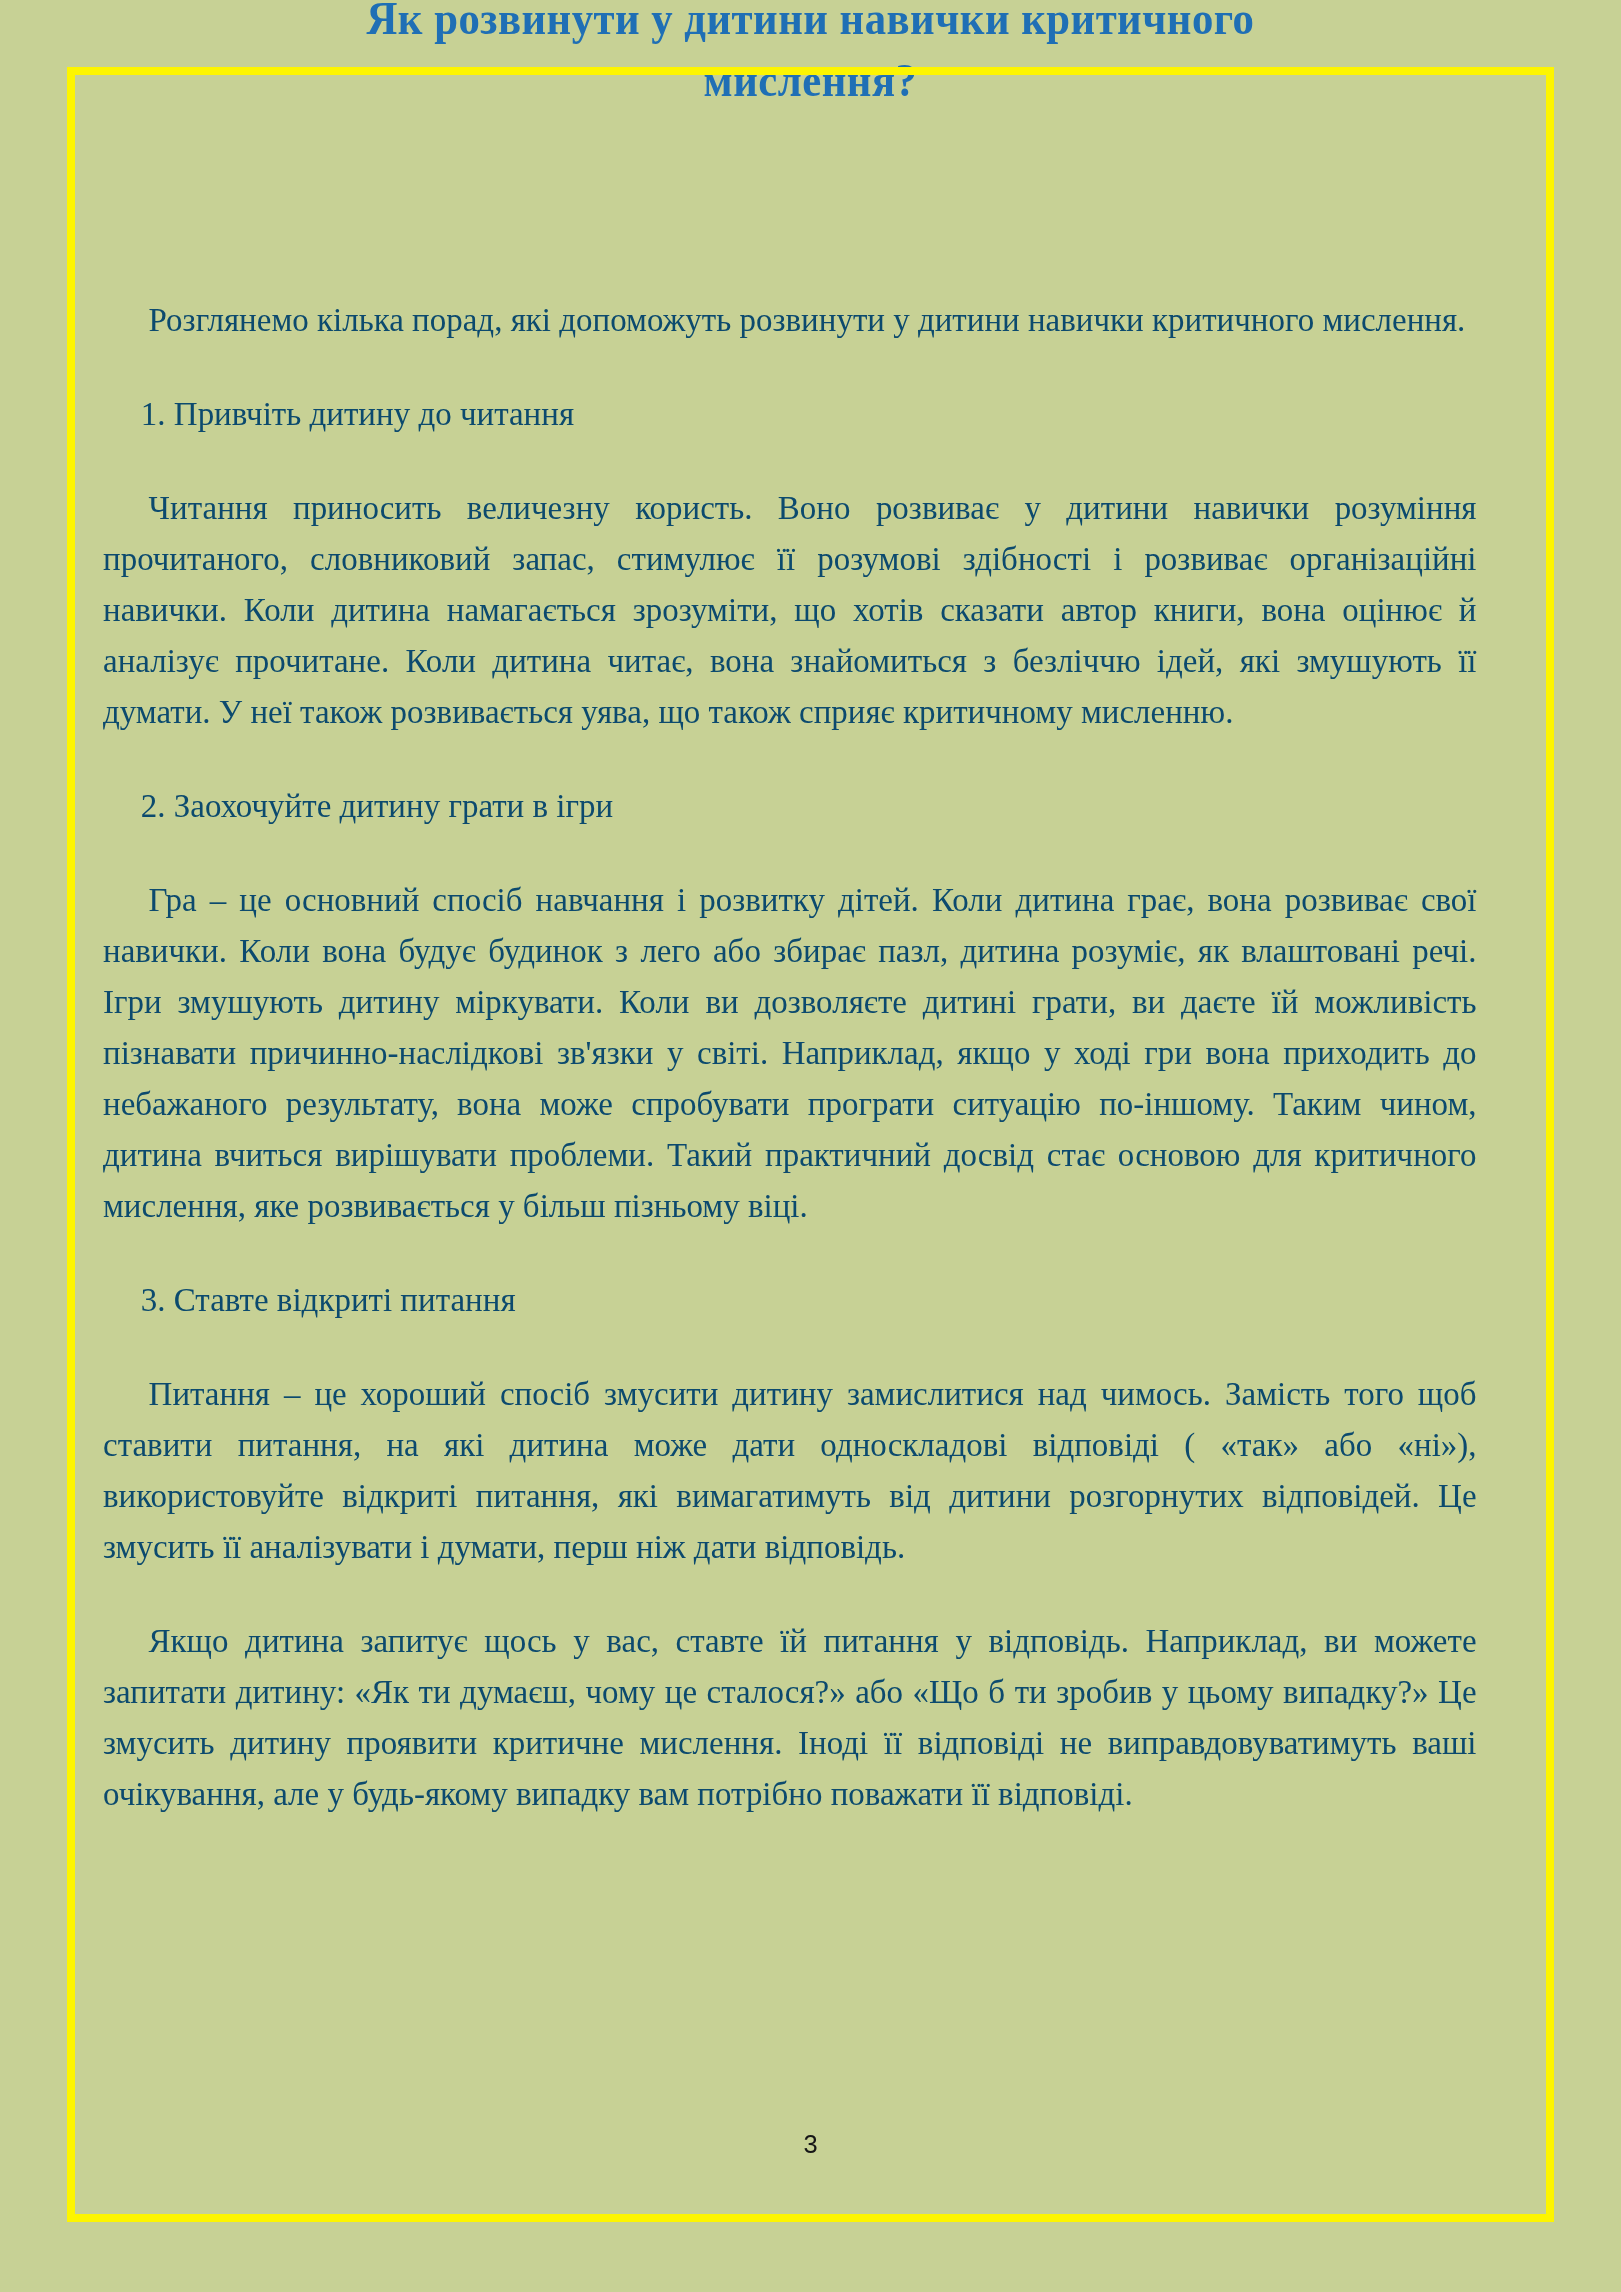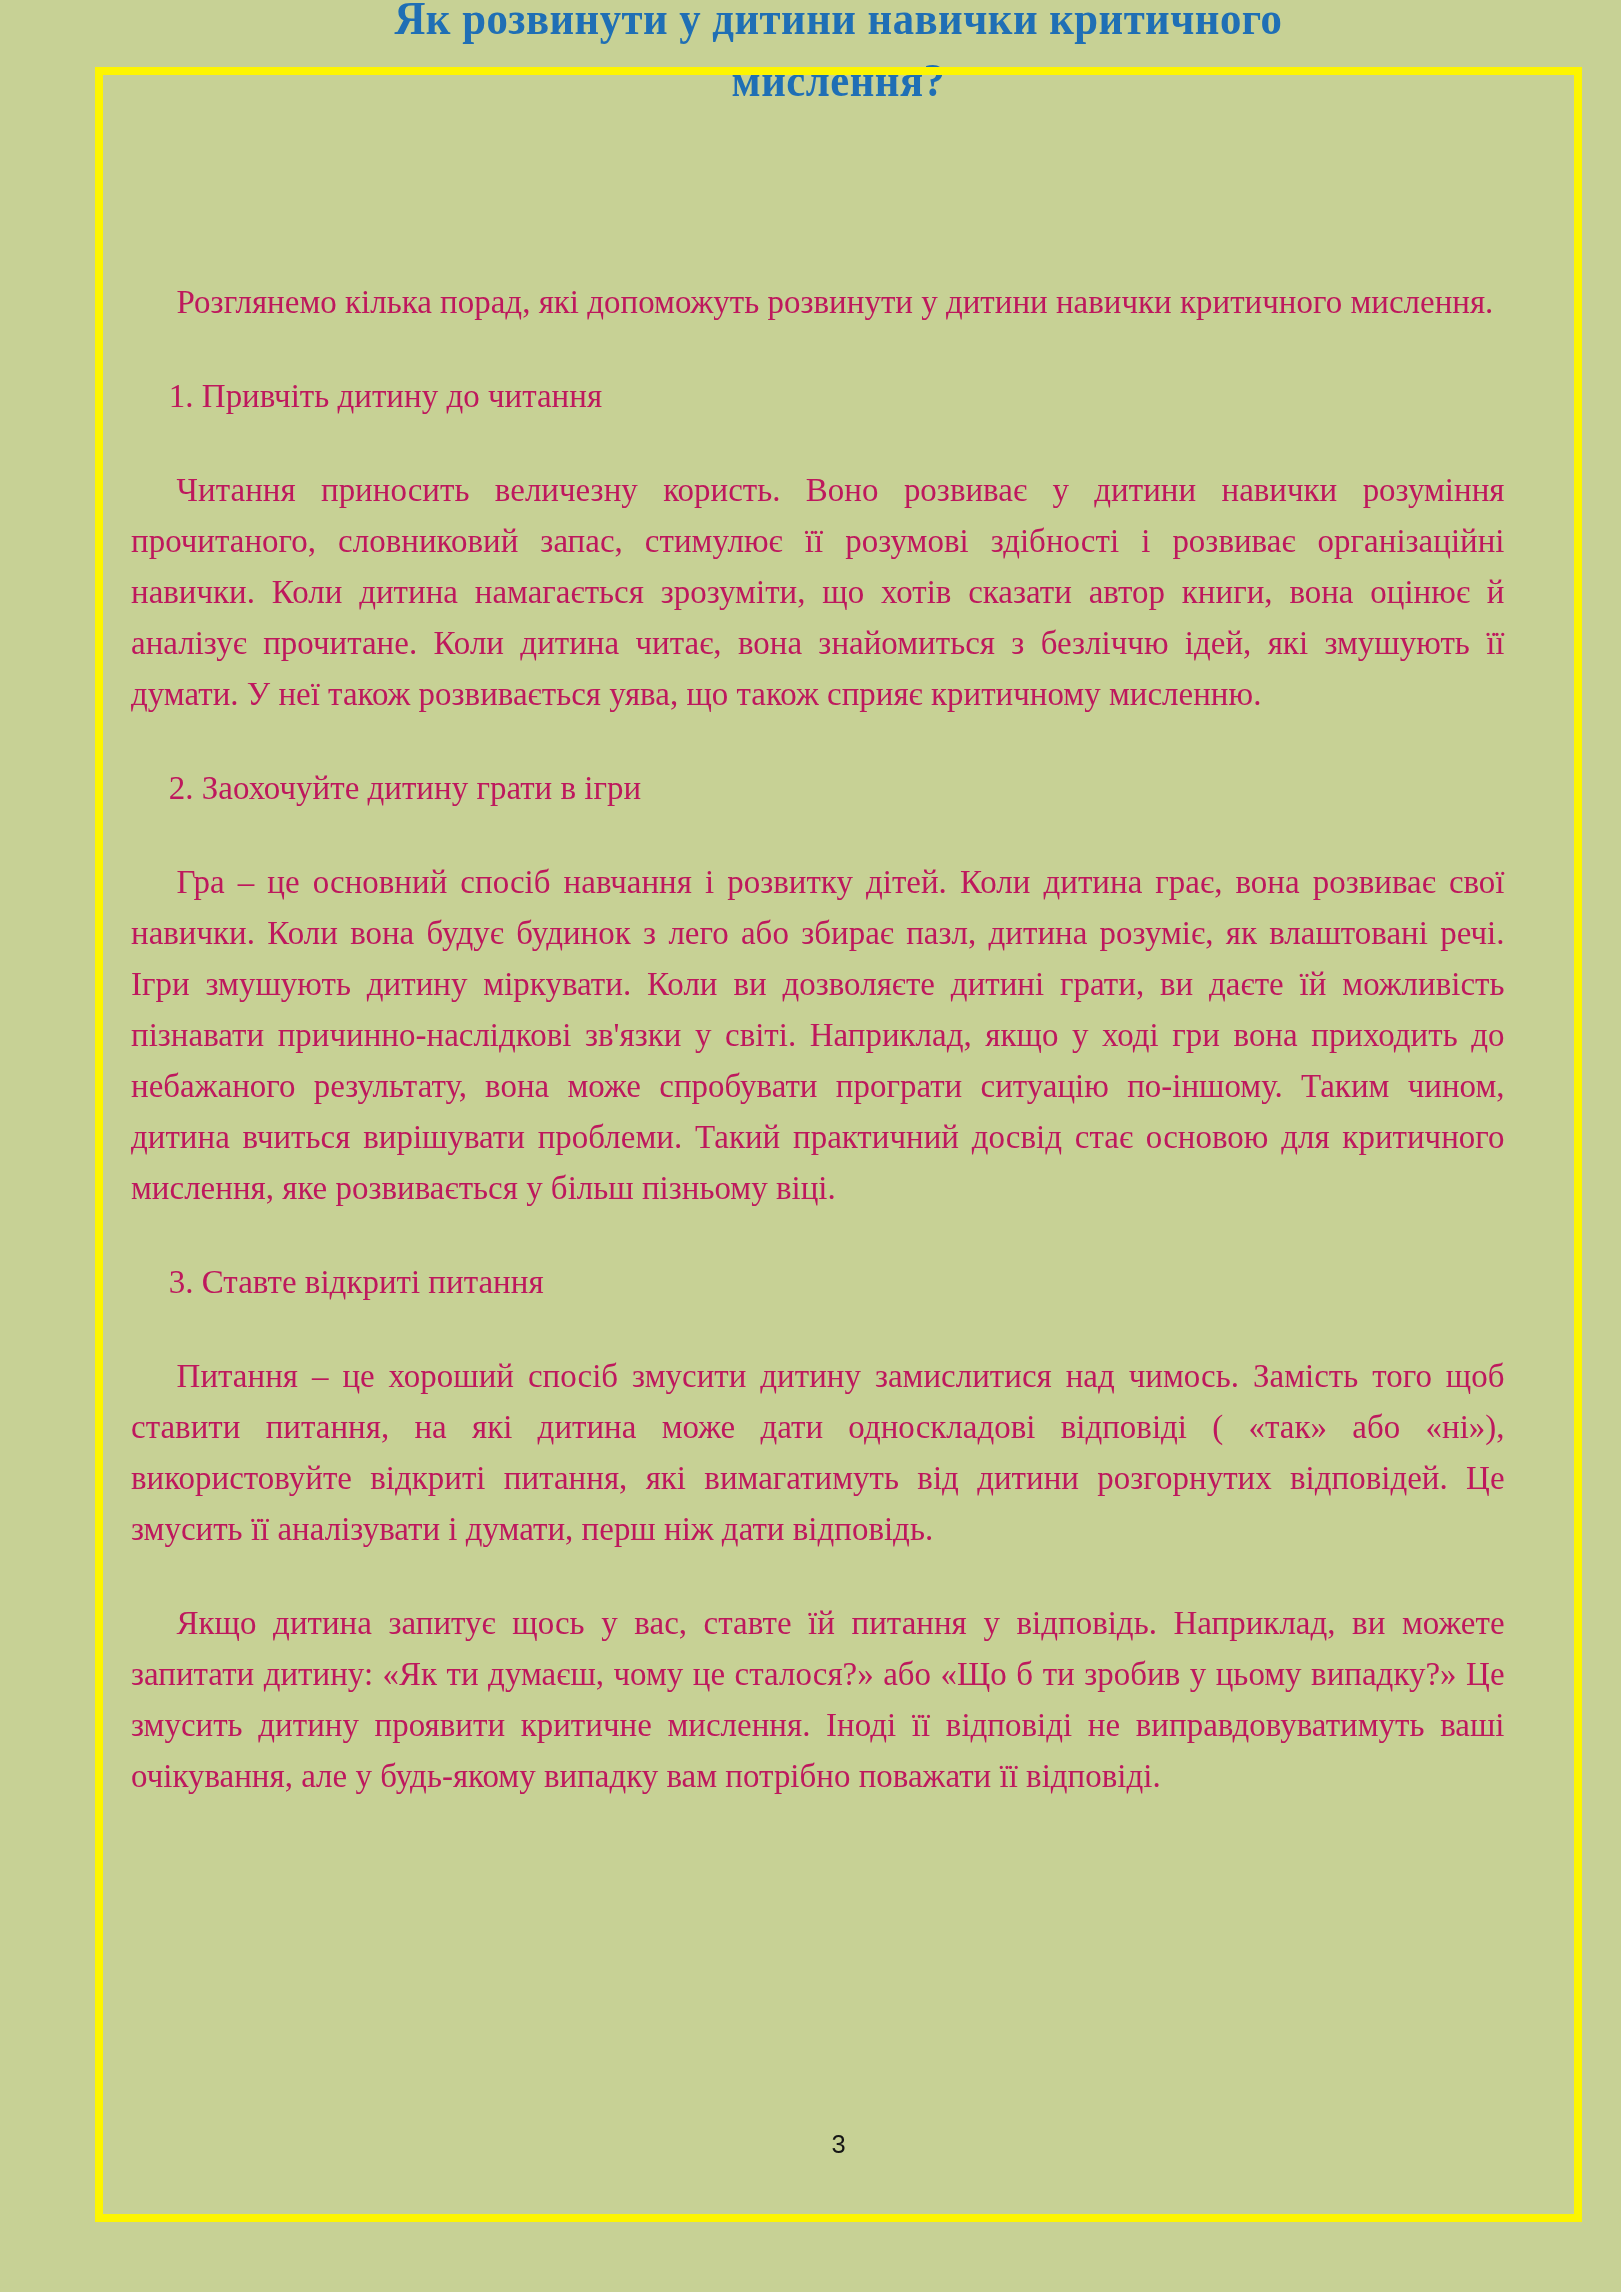--- a/index.html
+++ b/index.html
@@ -13,21 +13,20 @@
     font-family: "Liberation Serif", "DejaVu Serif", serif;
     overflow: hidden;
     position: relative;
   }
 
   
   #page {
     position: absolute;
     inset: 0;
     background: #c7d195;
-    margin-left: 28px;
   }
 
   
   .doc-title {
     position: absolute;
     left: 0;
     top: -11.8px;
     width: 1621px;
     text-align: center;
     color: #1f6fb5;
@@ -54,24 +53,24 @@
     box-sizing: border-box;
     border: 8.8px solid #fdf500;
     z-index: 2;
     pointer-events: none;
   }
 
   
   .content {
     position: absolute;
     left: 103px;
-    top: 276px;
+    top: 294px;
     width: 1416px;
     z-index: 3;
-    color: #be185d;
+    color: #0c4a6e;
     font-family: "Liberation Serif", "DejaVu Serif", serif;
   }
 
   .para {
     font-size: 34px;
     line-height: 51px;
     text-align: justify;
     text-indent: 47px;
     margin: 0 0 43px 0;
     transform: scaleX(0.97);

